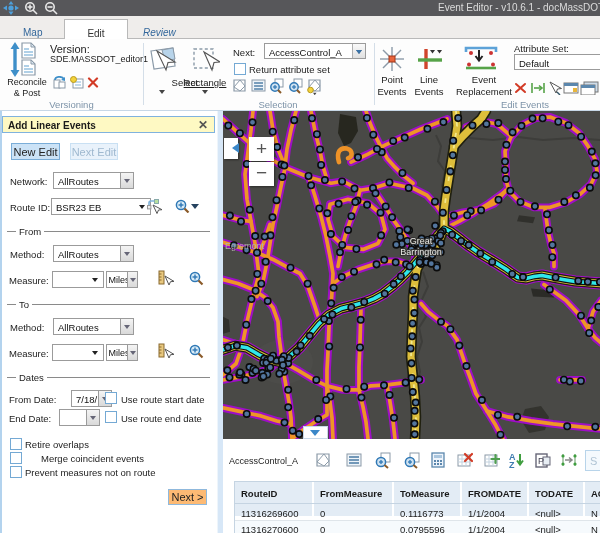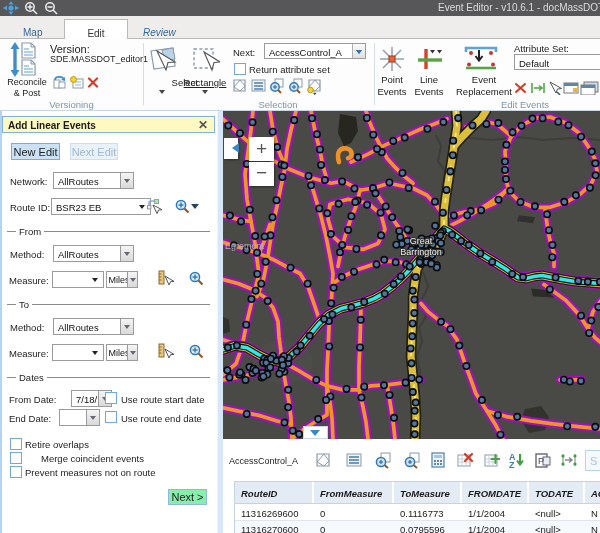--- a/index.html
+++ b/index.html
@@ -29,21 +29,21 @@
 #lphead{left:2px;top:116px;width:213px;height:17px;background:#fef9c3;border:1px solid #7fb2de;text-align:center;}
 #lphead b{position:absolute;left:5px;top:3px;font-size:10px;color:#1a1a1a;font-weight:bold;}
 #lpx{position:absolute;right:6px;top:1px;font-size:12px;color:#555;font-weight:bold;}
 .btn{background:#cbe2f6;border:1px solid #7aadd8;font-size:11px;color:#222;text-align:center;}
 .fieldlbl{font-size:9.5px;color:#222;}
 .gsep{height:1px;background:#8a8a8a;}
 .gseplbl{font-size:9.5px;color:#222;background:#fff;padding:0 3px;}
 
 #bpanel{left:223px;top:439px;width:377px;height:94px;background:#fff;}
 #btname{position:absolute;left:6px;top:17px;font-size:9px;color:#222;}
-.theadc{position:absolute;top:0;height:21px;background:#e3ecf5;border-right:1px solid #fff;font-style:italic;}
+.theadc{position:absolute;top:0;height:34px;background:#e3ecf5;border-right:1px solid #fff;}
 .theadc span{position:absolute;left:6px;top:6px;font-size:9.5px;font-weight:bold;color:#1a1a1a;white-space:nowrap;}
 .tcell{position:absolute;font-size:9.5px;color:#1a1a1a;white-space:nowrap;}
 </style></head>
 <body>
 <div id="page">
 
 <div class="ab" id="topbar">
  <svg class="ab" style="left:3px;top:1px" width="55" height="14" viewBox="0 0 55 14">
   <g fill="#4da0dc">
           <circle cx="8" cy="7" r="2.6"></circle>
@@ -366,21 +366,21 @@
     </div>
 <div class="ab cb" style="left:105px;top:411px;"></div>
 <div class="ab fieldlbl" style="left:121px;top:413px;">Use route end date</div>
 
 <div class="ab cb" style="left:10px;top:438px;"></div>
 <div class="ab fieldlbl" style="left:25px;top:439px;">Retire overlaps</div>
 <div class="ab cb" style="left:10px;top:452px;"></div>
 <div class="ab fieldlbl" style="left:25px;top:453px;margin-left:16px;">Merge coincident events</div>
 <div class="ab cb" style="left:10px;top:466px;"></div>
 <div class="ab fieldlbl" style="left:25px;top:467px;">Prevent measures not on route</div>
-<div class="ab btn" style="left:168px;top:489px;width:39px;height:16px;line-height:15px;background:#86efac;border-color:#8fb8dc;">Next &gt;</div>
+<div class="ab btn" style="left:168px;top:489px;width:39px;height:16px;line-height:15px;background:#fdba74;border-color:#8fb8dc;">Next &gt;</div>
 
 <div class="ab" style="left:223px;top:111px;width:377px;height:328px;overflow:hidden;">
       <svg width="378" height="328" viewBox="0 0 378 327" preserveAspectRatio="none" style="display:block">
         <rect width="378" height="327" fill="#494946"></rect>
         <ellipse cx="60" cy="250" rx="30" ry="22" fill="#4c4c49"></ellipse>
         <path d="M117,3 L133,6 L135,20 L128,32 L121,35 L115,22 Z" fill="#27271f"></path>
         <path d="M296,104 L312,106 L310,112 L294,110 Z" fill="#30302c"></path>
         <path d="M308,177 L330,179 L331,186 L310,185 Z" fill="#2b2b27"></path>
         <path d="M302,297 L318,294 L326,305 L322,318 L306,321 L298,308 Z" fill="#33332e"></path>
         <path d="M0,205 L6,208 L7,220 L0,222 Z" fill="#30302c"></path>

